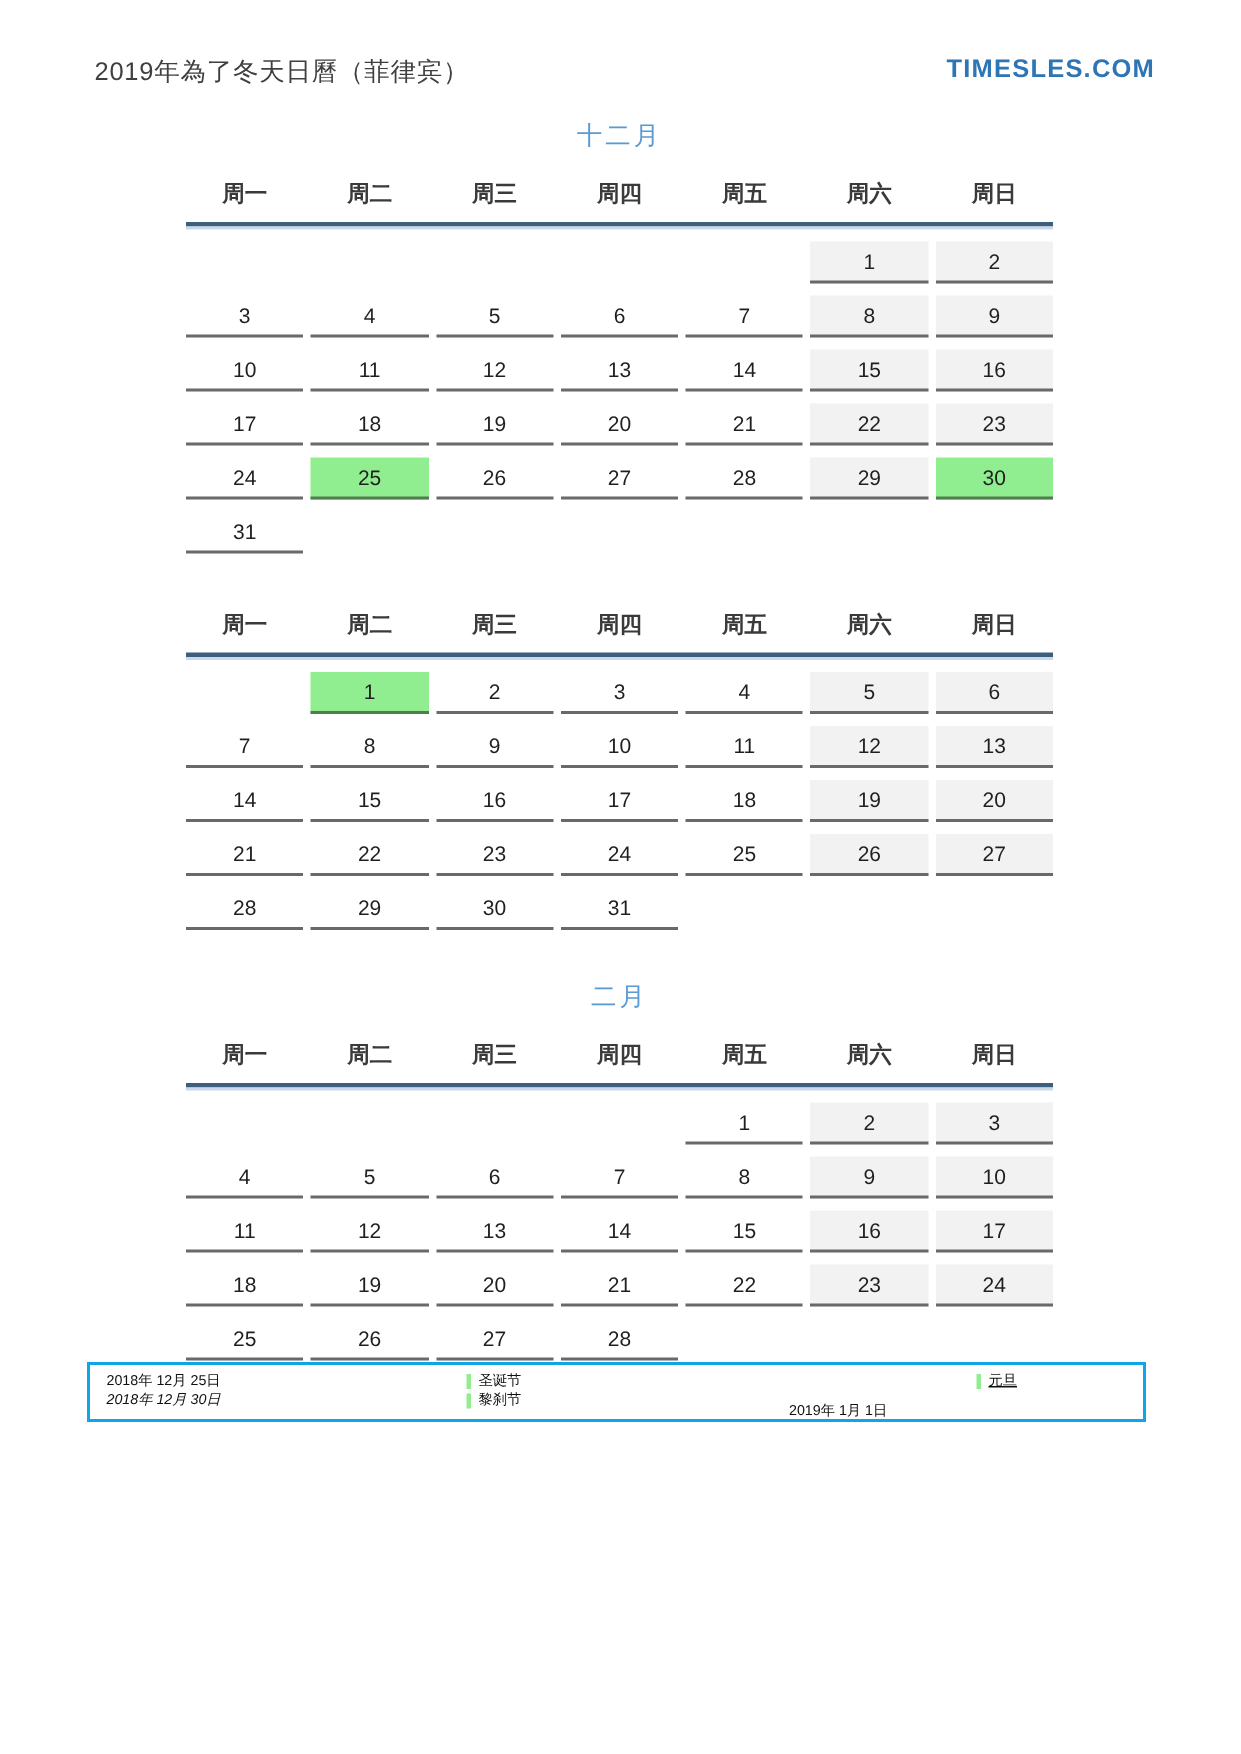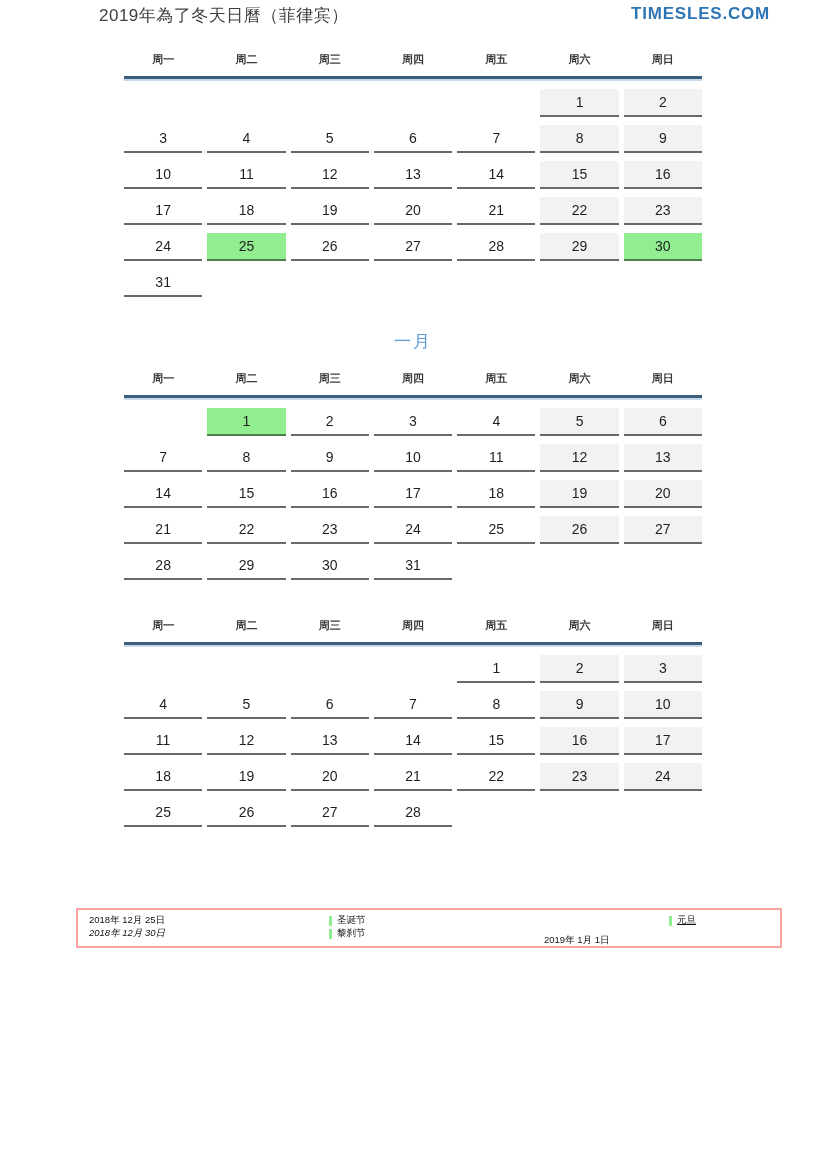--- a/index.html
+++ b/index.html
@@ -16,63 +16,62 @@
   }
   *{box-sizing:border-box;margin:0;padding:0;}
   html,body{background:#ffffff;}
   body{
     width:827px;height:1169px;position:relative;overflow:hidden;
     font-family:"Liberation Sans","DejaVu Sans",sans-serif;
     color:var(--text-dark);
   }
   .page-header{
     display:flex;justify-content:space-between;align-items:flex-start;
-    padding:4px 57px 0 63px;
-    margin-left:36px;
+    padding:36px 57px 0 63px;
   }
   .page-title{
     font-size:17px;color:var(--title-gray);letter-spacing:0.5px;
   }
   .site-link{
     font-size:17px;color:var(--site-blue);letter-spacing:0.8px;
     text-decoration:none;font-weight:bold;
   }
   .months{width:578px;margin:20px 0 0 124px;}
   .month{margin-top:33px;}
   .month:first-child{margin-top:0;}
   .month-title{
     text-align:center;color:var(--accent-blue);
     font-size:17px;padding-bottom:13px;letter-spacing:2px;
   }
   .weekdays{
     display:grid;grid-template-columns:repeat(7,1fr);column-gap:5px;
   }
   .weekday{
-    text-align:center;font-size:11px;font-weight:bold;color:#3A3A3A;
+    text-align:center;font-size:15px;font-weight:bold;color:#3A3A3A;
     padding:5px 0 9px;
   }
   .header-rule{
     height:0;border-top:3px solid var(--rule-dark);
     border-bottom:2px solid var(--rule-light);
   }
   .days{
     display:grid;grid-template-columns:repeat(7,1fr);
     column-gap:5px;row-gap:8px;margin-top:8px;
   }
   .day{
     height:28px;line-height:26px;text-align:center;font-size:14px;
     color:var(--text-dark);border-bottom:2px solid var(--cell-border);
     background:#ffffff;
   }
   .day.weekend{background:var(--weekend-bg);}
   .day.holiday{background:var(--holiday-green);border-bottom-color:var(--holiday-border);}
   .day.empty{background:transparent;border-bottom-color:transparent;}
   .legend{
-    position:absolute;left:76px;top:908px;width:706px;
-    border:2px solid #fca5a5;padding:4px 11px 6px;
+    position:absolute;left:58px;top:908px;width:706px;
+    border:2px solid #0ea5e9;padding:4px 11px 6px;
   }
   .legend-grid{
     display:grid;grid-template-columns:240px 215px 125px 1fr;
     grid-auto-rows:13px;align-items:center;
     font-size:9.5px;color:#111111;
   }
   .legend-date{white-space:nowrap;}
   .legend-name{display:flex;align-items:center;white-space:nowrap;}
   .legend-bar{
     display:inline-block;width:3px;height:10px;
@@ -82,20 +81,21 @@
 </head>
 <body>
 
 <header class="page-header">
   <div class="page-title">2019年為了冬天日曆（菲律宾）</div>
   <a class="site-link">TIMESLES.COM</a>
 </header>
 
 <main class="months">
     <section class="month">
+      <div class="month-title">十二月</div>
       <div class="weekdays">
         <span class="weekday">周一</span>
         <span class="weekday">周二</span>
         <span class="weekday">周三</span>
         <span class="weekday">周四</span>
         <span class="weekday">周五</span>
         <span class="weekday">周六</span>
         <span class="weekday">周日</span>
       </div>
       <div class="header-rule"></div>
@@ -138,21 +138,20 @@
         <div class="day">31</div>
         <div class="day empty"></div>
         <div class="day empty"></div>
         <div class="day empty"></div>
         <div class="day empty"></div>
         <div class="day empty"></div>
         <div class="day empty"></div>
       </div>
     </section>
     <section class="month">
-      <div class="month-title">一月</div>
       <div class="weekdays">
         <span class="weekday">周一</span>
         <span class="weekday">周二</span>
         <span class="weekday">周三</span>
         <span class="weekday">周四</span>
         <span class="weekday">周五</span>
         <span class="weekday">周六</span>
         <span class="weekday">周日</span>
       </div>
       <div class="header-rule"></div>
@@ -188,20 +187,21 @@
         <div class="day">28</div>
         <div class="day">29</div>
         <div class="day">30</div>
         <div class="day">31</div>
         <div class="day empty"></div>
         <div class="day empty"></div>
         <div class="day empty"></div>
       </div>
     </section>
     <section class="month">
+      <div class="month-title">二月</div>
       <div class="weekdays">
         <span class="weekday">周一</span>
         <span class="weekday">周二</span>
         <span class="weekday">周三</span>
         <span class="weekday">周四</span>
         <span class="weekday">周五</span>
         <span class="weekday">周六</span>
         <span class="weekday">周日</span>
       </div>
       <div class="header-rule"></div>

